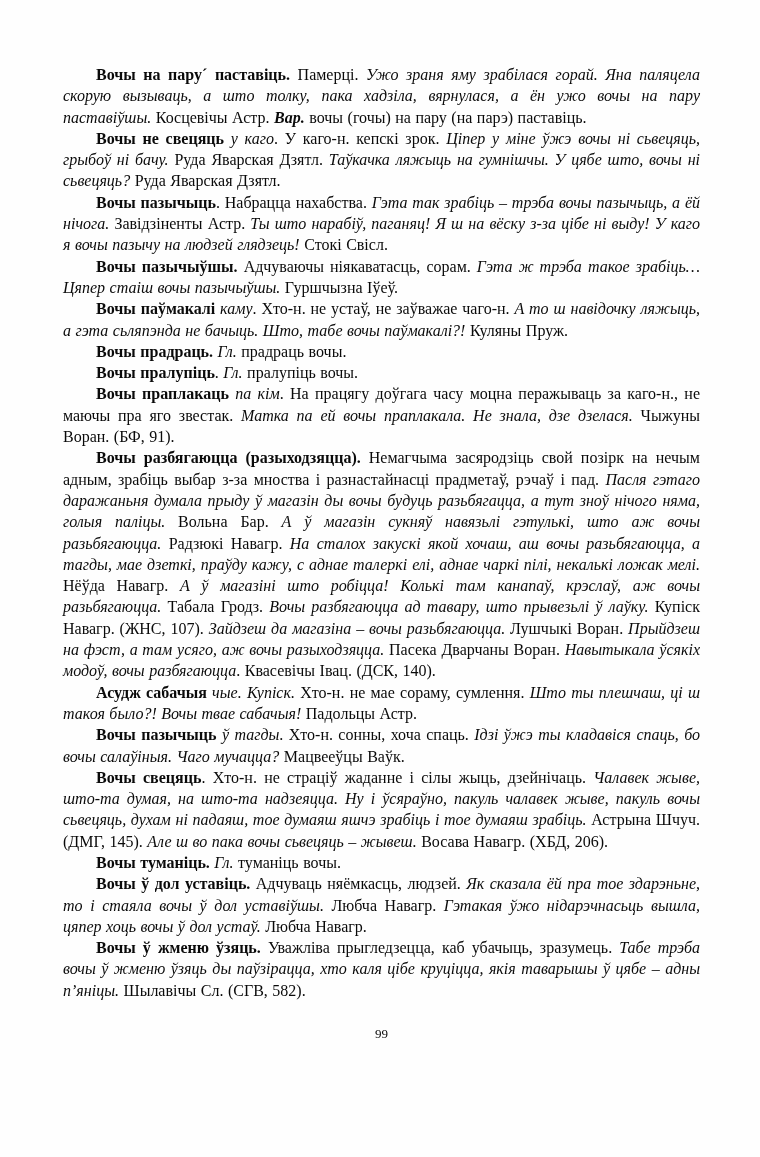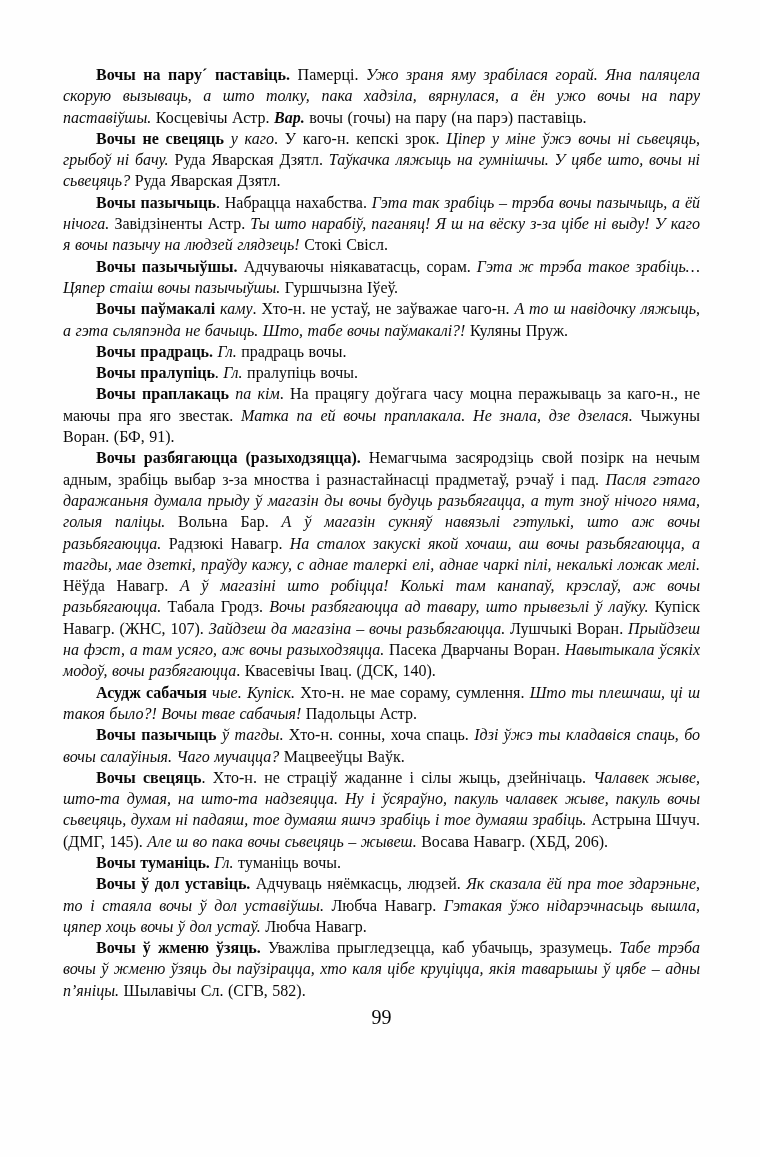--- a/index.html
+++ b/index.html
@@ -24,23 +24,23 @@
     text-indent: 33px;
     font-size: 16px;
     line-height: 21.3px;
     word-spacing: 0.5px;
   }
   .entry .b  { font-weight: 700; }
   .entry .i  { font-style: italic; }
   .entry .bi { font-weight: 700; font-style: italic; }
   .entry .n  { font-weight: 400; font-style: normal; }
   .page-number {
-    margin-top: 5px;
+    margin-top: 22px;
     text-align: center;
-    font-size: 20px;
+    font-size: 13px;
     line-height: 22px;
   }
 </style>
 </head>
 <body>
 
 <div class="page">
   <div class="text-block">
       <p class="entry"><span class="b">Вочы на пару´ паставіць. </span><span class="n">Памерці. </span><span class="i">Ужо зраня яму зрабілася горай. Яна паляцела скорую вызываць, а што толку, пака хадзіла, вярнулася, а ён ужо вочы на пару паставіўшы. </span><span class="n">Косцевічы Астр. </span><span class="bi">Вар. </span><span class="n">вочы (гочы) на пару (на парэ) паставіць.</span></p>
       <p class="entry"><span class="b">Вочы не свецяць </span><span class="i">у каго</span><span class="n">. У каго-н. кепскі зрок. </span><span class="i">Ціпер у міне ўжэ вочы ні сьвецяць, грыбоў ні бачу. </span><span class="n">Руда Яварская Дзятл. </span><span class="i">Таўкачка ляжыць на гумнішчы. У цябе што, вочы ні сьвецяць? </span><span class="n">Руда Яварская Дзятл.</span></p>

